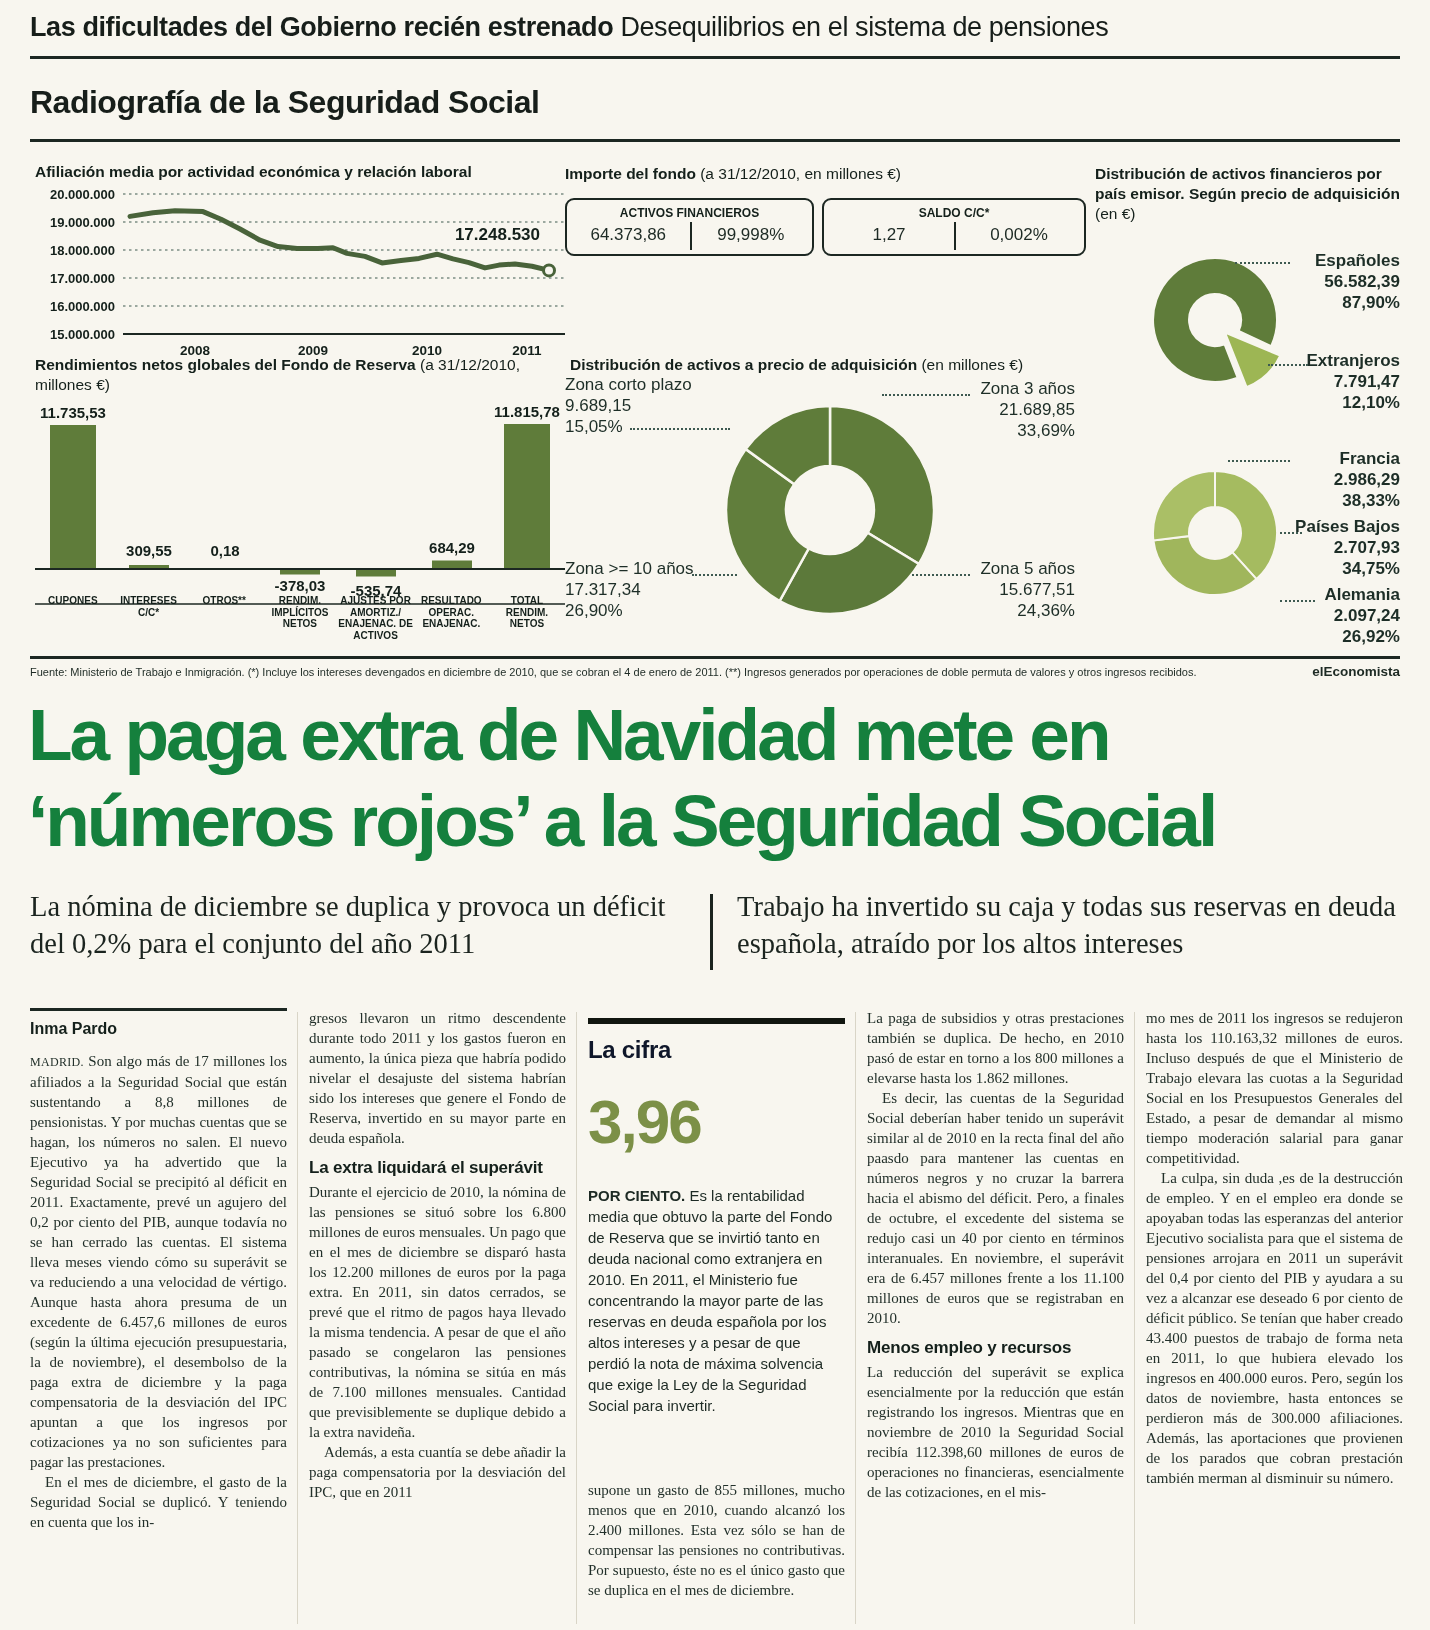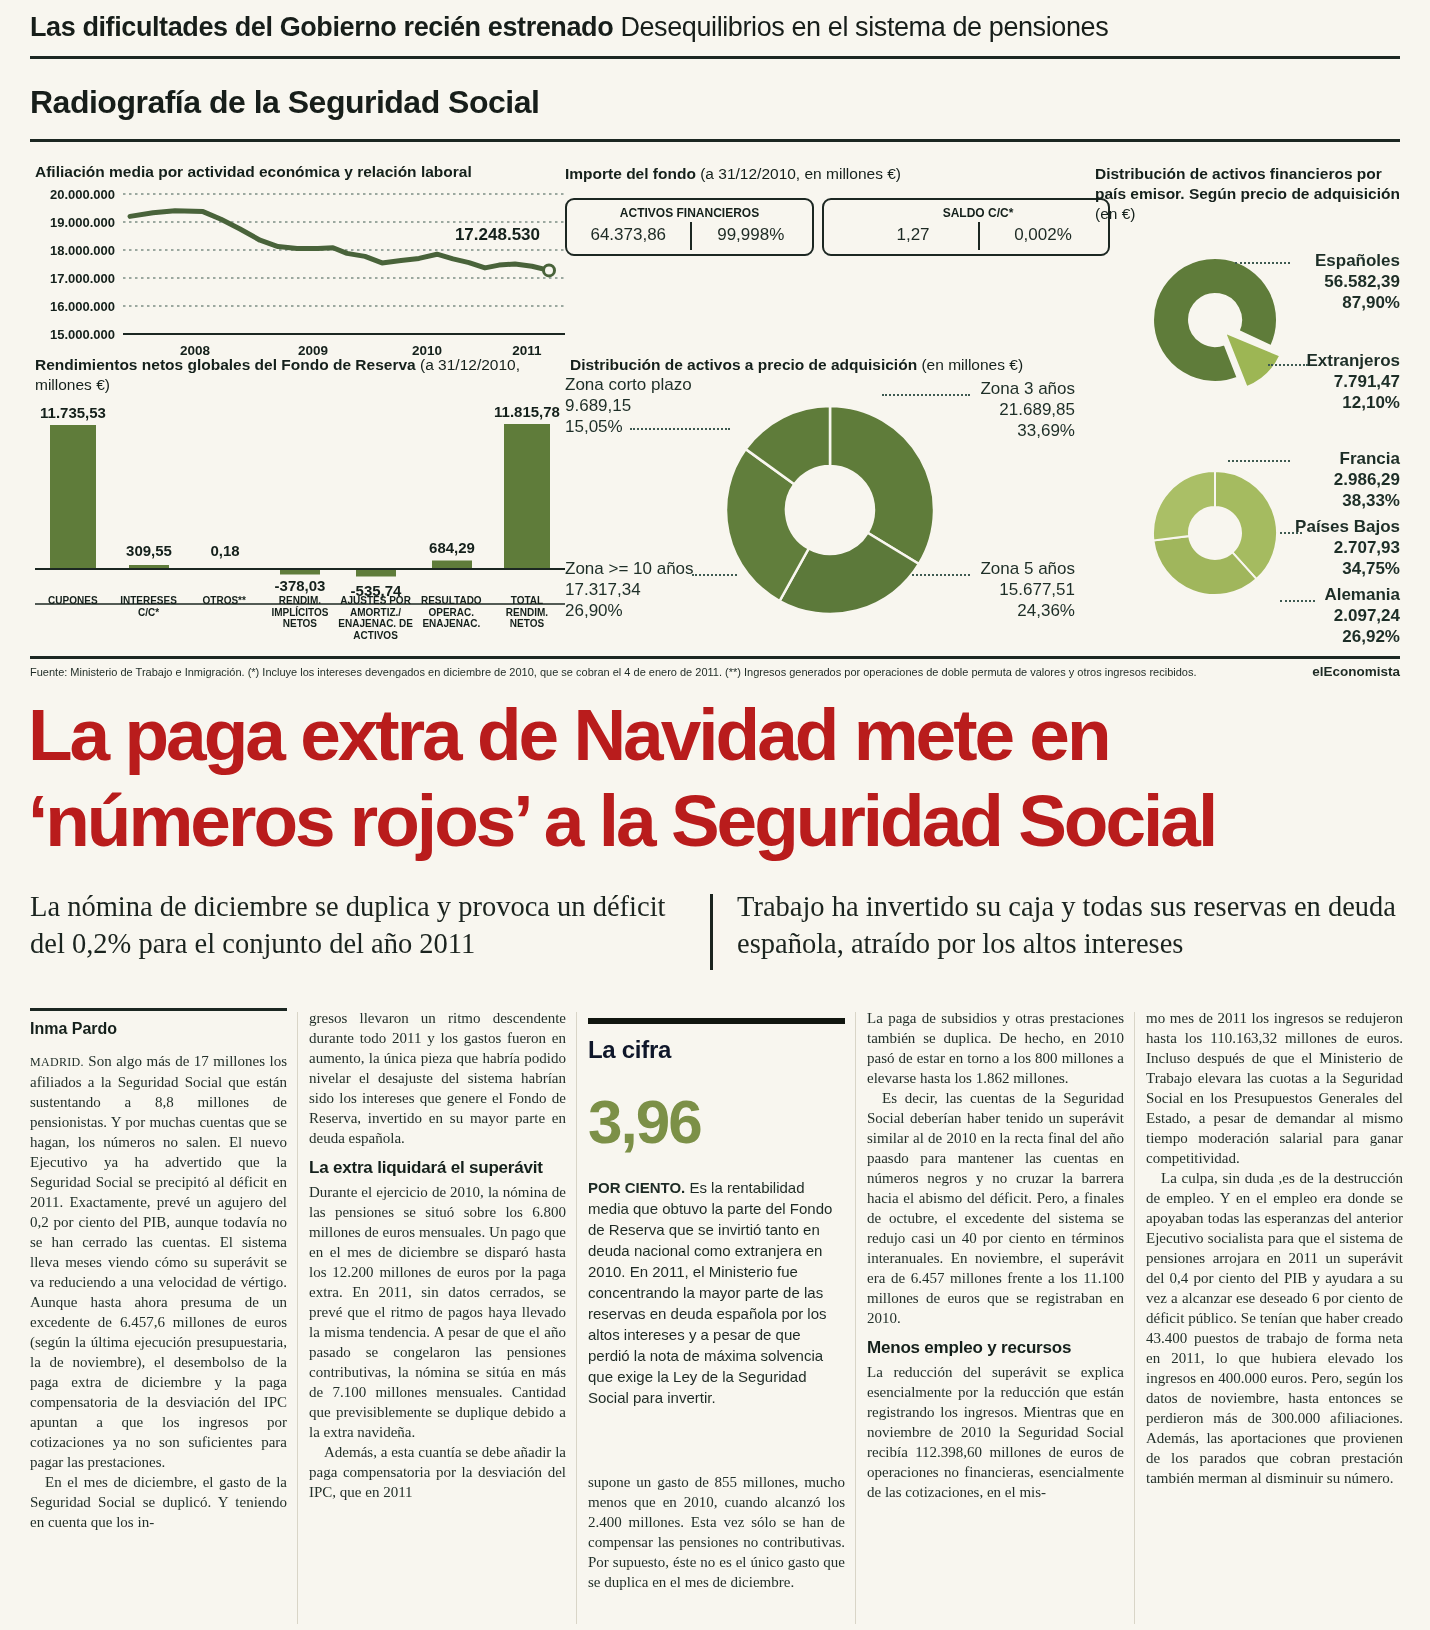--- a/index.html
+++ b/index.html
@@ -26,40 +26,40 @@
   .dlab{position:absolute;font-size:17px;line-height:21px;color:#1d2e27;}
   .dotline{position:absolute;border-top:2px dotted #3e5a51;height:0;}
   .barlabels{position:absolute;display:flex;width:530px;}
   .barlab{width:75.7px;text-align:center;font-size:10px;font-weight:bold;line-height:11.5px;color:#14201b;}
   .gfx-bottom-rule{top:656px;height:2.5px;}
   .source-row{position:absolute;left:30px;right:30px;top:664px;font-size:11px;color:#1d2a24;
               display:flex;justify-content:space-between;align-items:baseline;text-align:center;}
   .brand{font-weight:bold;font-size:13.5px;}
   
   .headline{position:absolute;left:28px;top:692px;font-weight:bold;font-size:73px;line-height:86px;
-            letter-spacing:-3px;color:#b91c1c;white-space:nowrap;}
+            letter-spacing:-3px;color:#15803d;white-space:nowrap;}
   .deck{position:absolute;top:888px;font-family:"Liberation Serif",serif;font-size:28.5px;
         line-height:37px;color:#1b241f;}
   .deck-left{left:30px;width:660px;}
   .deck-right{left:737px;width:665px;}
   .deck-divider{position:absolute;left:710px;top:894px;width:3px;height:76px;background:#1b241f;}
   
   .col{position:absolute;top:1008px;width:257px;height:620px;overflow:hidden;}
   .colrule{position:absolute;top:1012px;height:612px;width:1px;background:#d9d5c7;}
   .byline-rule{height:2.5px;background:#1c2722;margin-bottom:9px;}
   .byline{font-weight:bold;font-size:16px;margin-bottom:13px;color:#14201b;}
   .bp{margin:0;font-family:"Liberation Serif",serif;font-size:15px;line-height:20px;
       text-align:justify;color:#22302a;}
   .bp.indent{text-indent:15px;}
   .dateline{font-size:12px;letter-spacing:0.3px;}
   .subhead{font-size:17px;font-weight:bold;margin:10px 0 4px;color:#14201b;letter-spacing:-0.2px;}
   
   .cifra-bar{height:6px;background:#11160f;margin-bottom:12px;}
   .cifra-head{font-size:24px;font-weight:bold;color:#0f172a;margin-bottom:22px;letter-spacing:-0.3px;}
-  .cifra-num{font-size:62px;font-weight:bold;color:#7c9047;letter-spacing:-2px;margin-bottom:20px;}
+  .cifra-num{font-size:62px;font-weight:bold;color:#7c9047;letter-spacing:-2px;margin-bottom:28px;}
   .cifra-text{font-size:15px;line-height:21px;color:#1d2a24;width:248px;}
   .col3-p{margin-top:64px;}
 </style>
 </head>
 <body>
 
 <div class="page">
 
   <div class="kicker">
     <b>Las dificultades del Gobierno recién estrenado</b>
@@ -109,21 +109,21 @@
         <span class="light">(a 31/12/2010, en millones €)</span>
       </div>
       <div class="fund-box" style="left:0;top:34px;width:245px;">
         <div class="fund-head">ACTIVOS FINANCIEROS</div>
         <div class="fund-row">
           <span class="fund-cell">64.373,86</span>
           <span class="fund-divider"></span>
           <span class="fund-cell">99,998%</span>
         </div>
       </div>
-      <div class="fund-box" style="left:257px;top:34px;width:260px;padding-left:24px;">
+      <div class="fund-box" style="left:257px;top:34px;width:260px;">
         <div class="fund-head">SALDO C/C*</div>
         <div class="fund-row">
           <span class="fund-cell">1,27</span>
           <span class="fund-divider"></span>
           <span class="fund-cell">0,002%</span>
         </div>
       </div>
     </div>
 
     <div class="cblock" style="left:1065px;top:6px;width:307px;">

